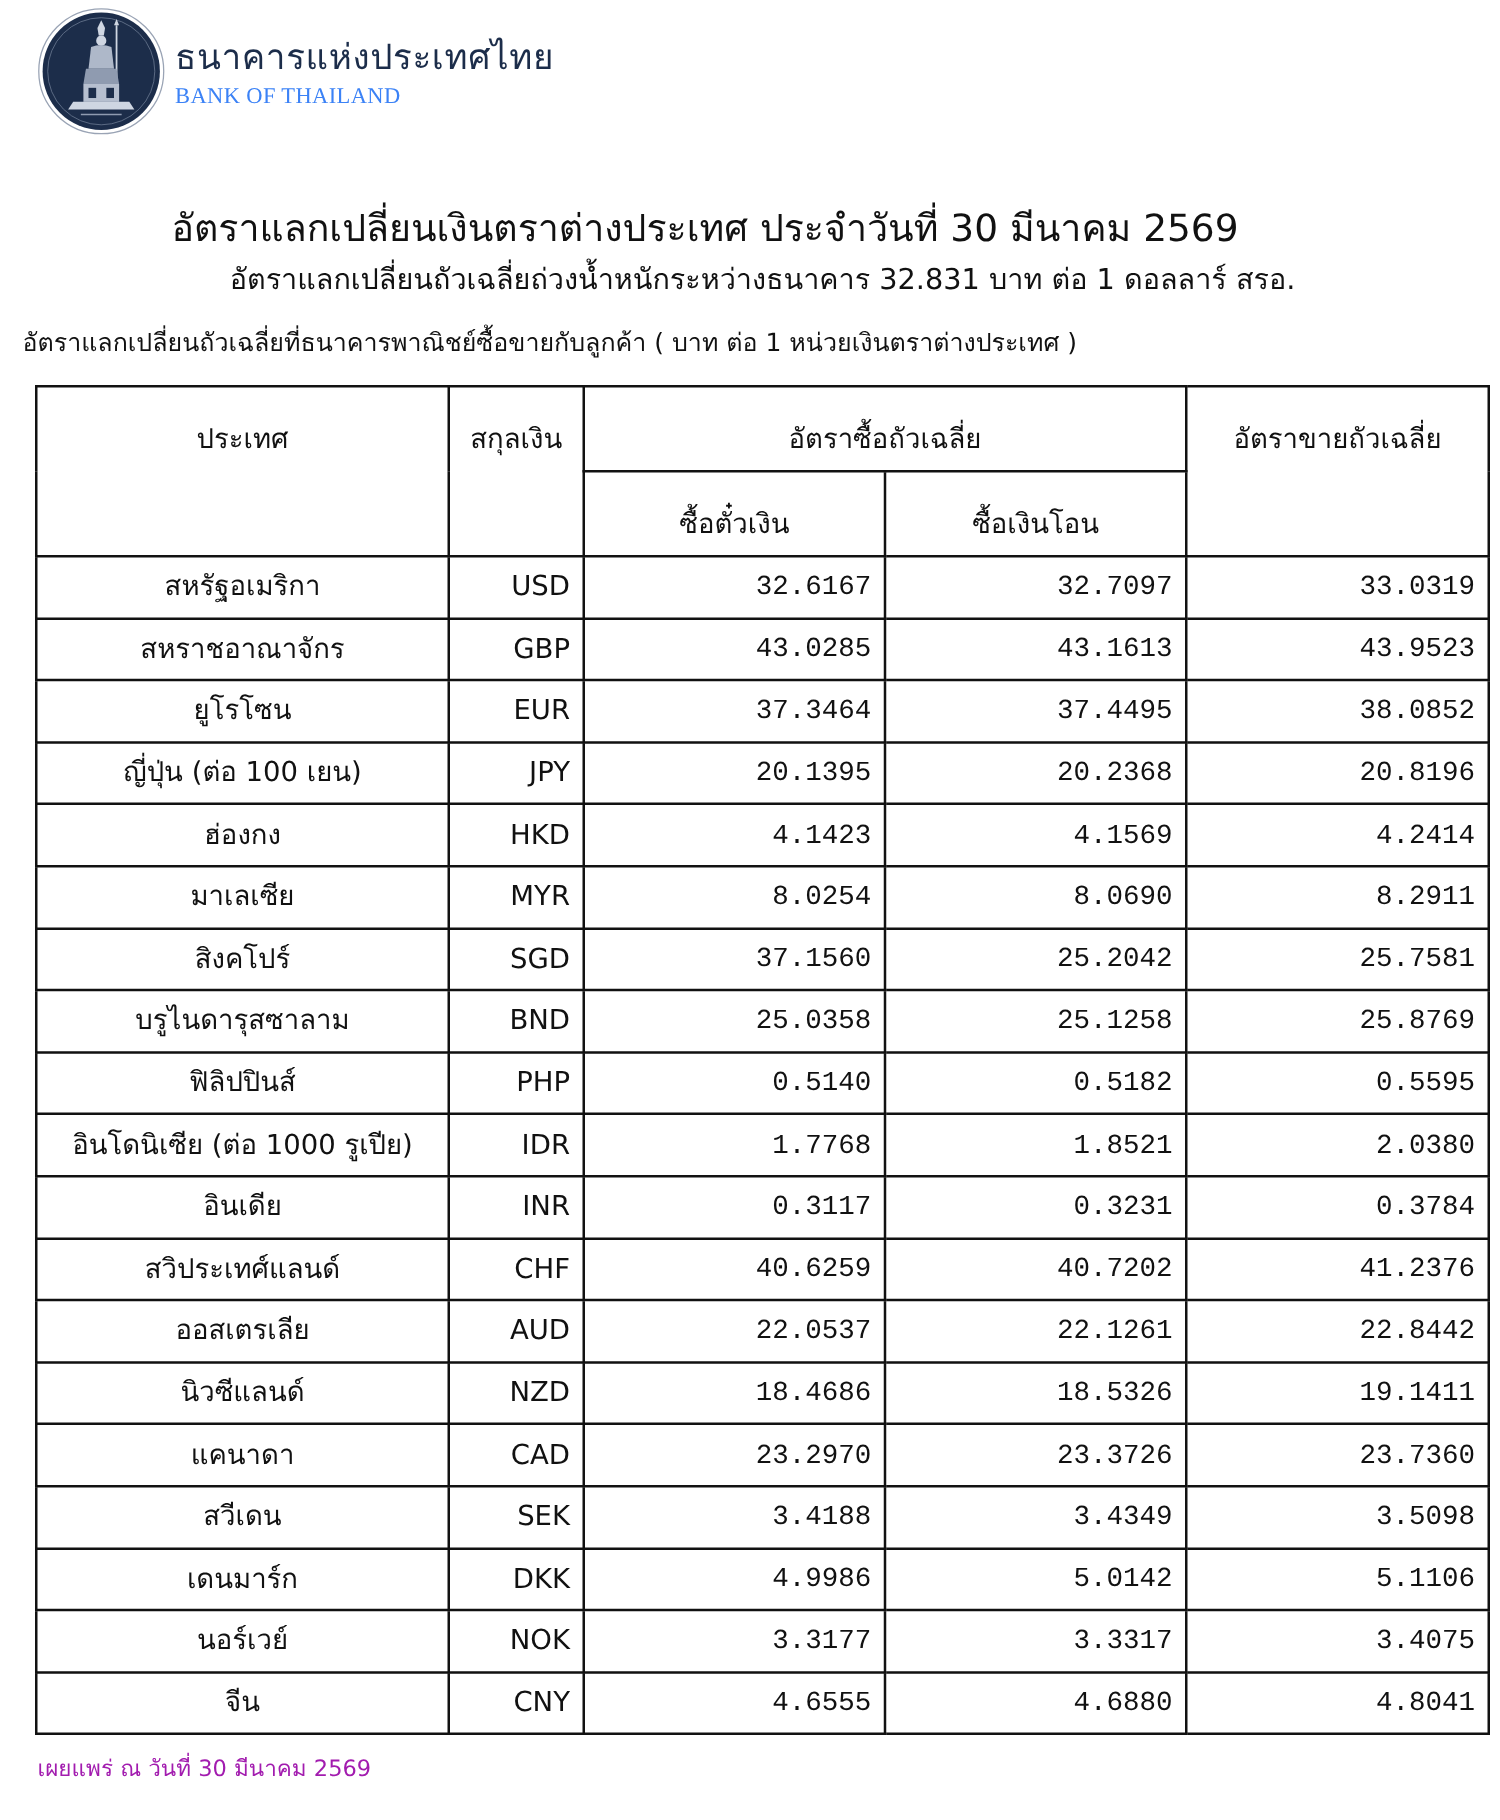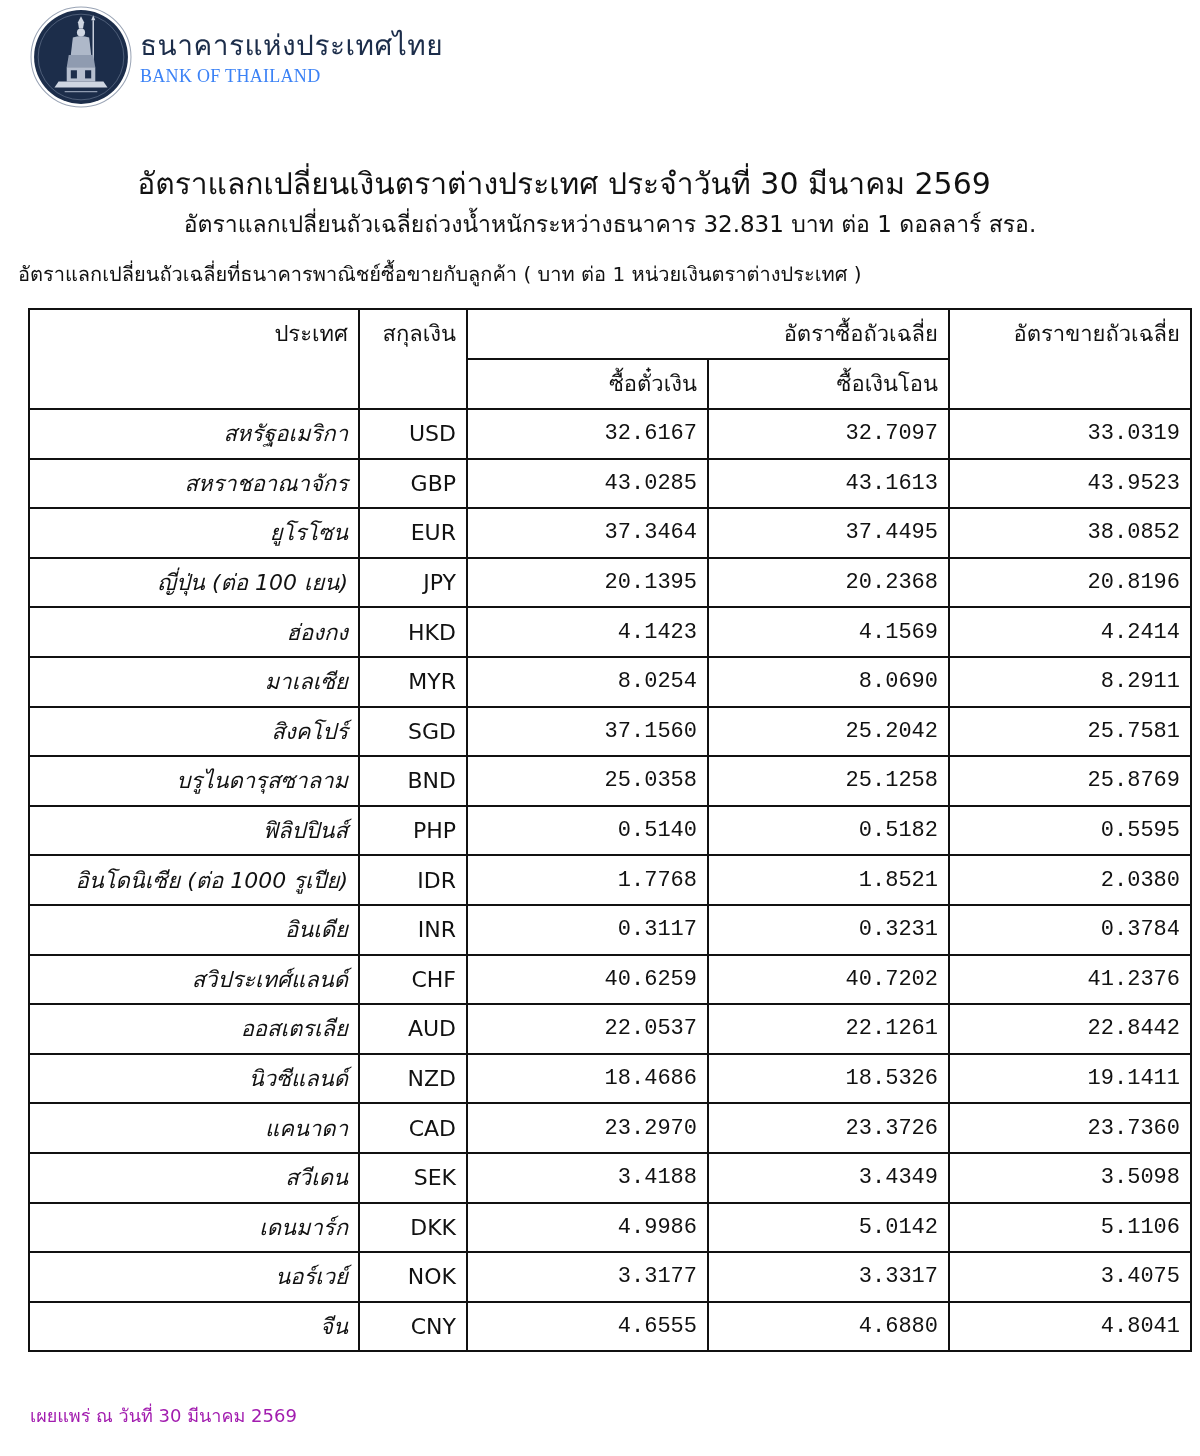--- a/index.html
+++ b/index.html
@@ -86,35 +86,35 @@
       font-size: 22px;
       color: #111;
     }
     table.rates th, table.rates td {
       border: 2px solid #111;
       padding: 0 10px;
       font-weight: normal;
     }
     table.rates th {
       vertical-align: top;
-      text-align: right;
+      text-align: center;
       height: 48px;
       line-height: 48px;
-      padding-top: 0;
+      padding-top: 18px;
     }
     table.rates th.sub {
       height: 48px;
       line-height: 48px;
       vertical-align: middle;
     }
     table.rates td {
       height: 47.6px;
       line-height: 47px;
     }
-    td.country { text-align: right; padding-left: 10px; font-style: italic; }
+    td.country { text-align: center; padding-left: 10px; }
     td.code { text-align: right; }
     td.num { text-align: right; padding-right: 10px; font-family: Liberation Mono, monospace; }
     .footer {
       position: absolute;
       left: 30px;
       top: 1402px;
       font-size: 18px;
       line-height: 28px;
       color: #a21caf;
     }

